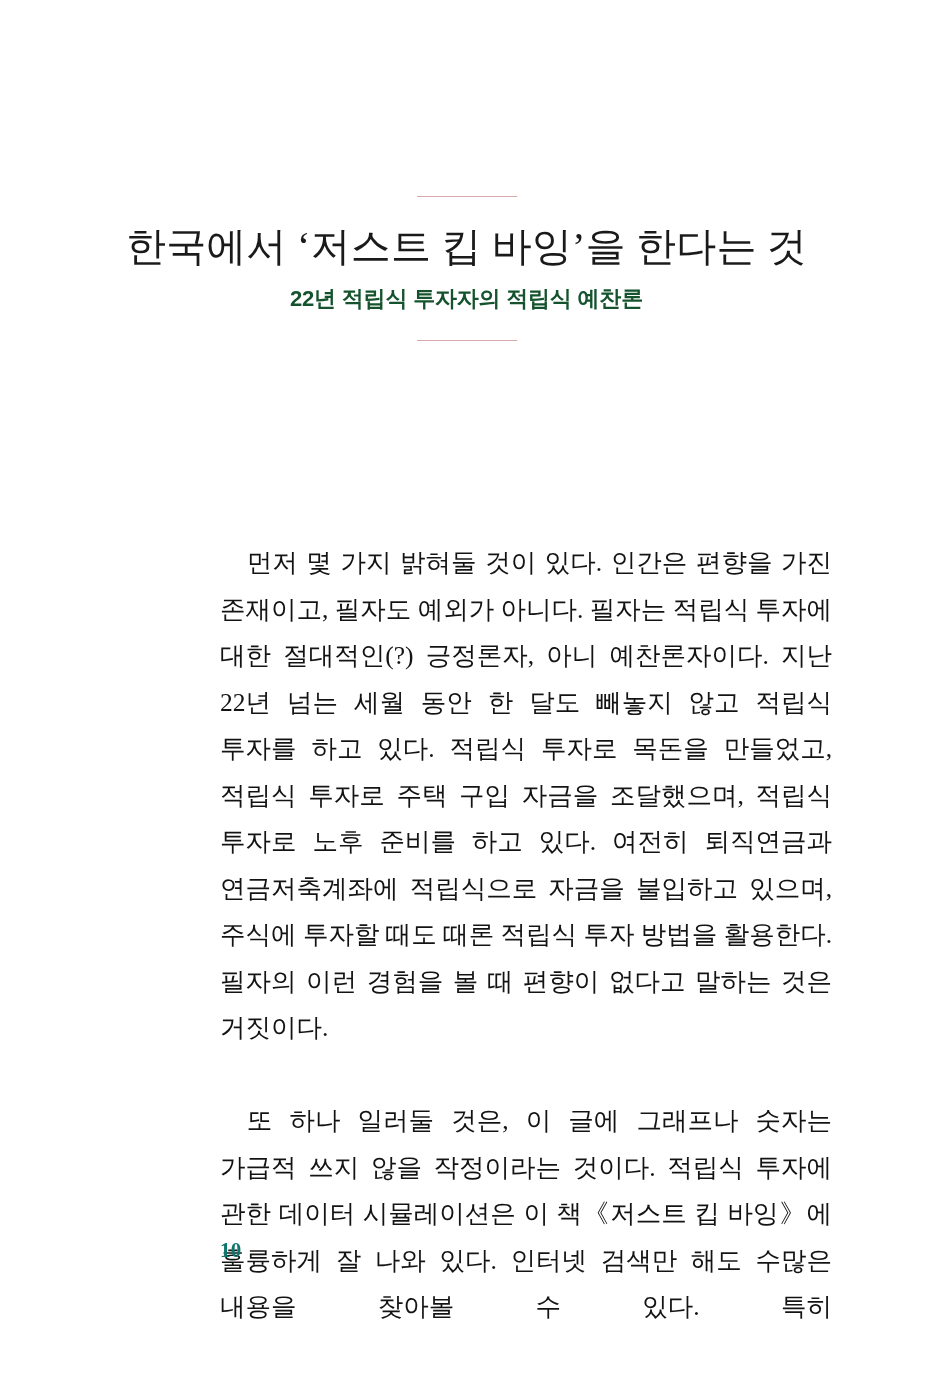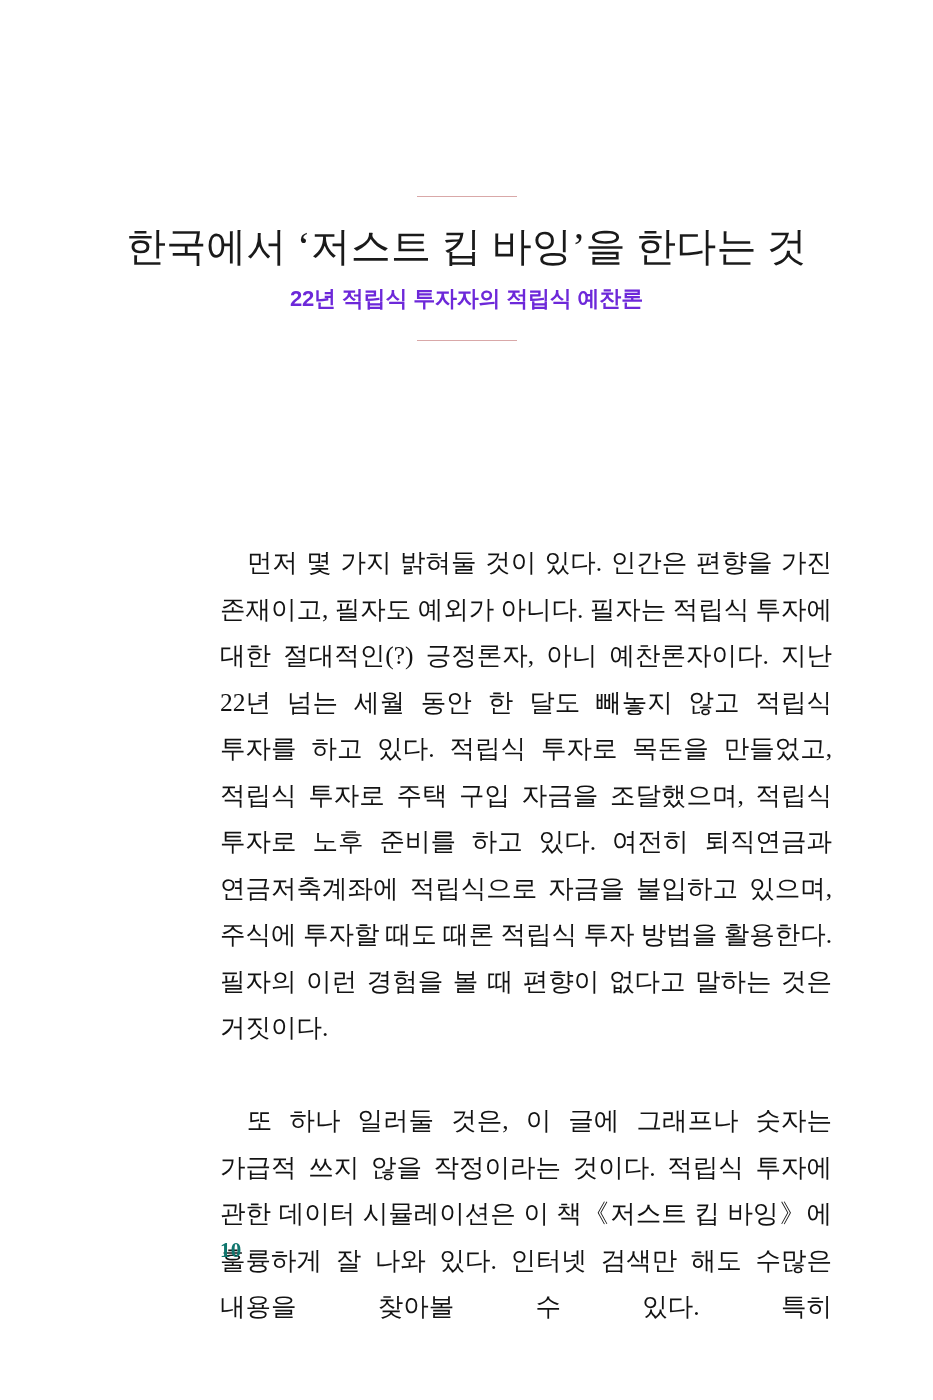--- a/index.html
+++ b/index.html
@@ -53,21 +53,21 @@
     letter-spacing: 0.2px;
     margin: 0 0 14px 0;
     white-space: nowrap;
   }
 
   .chapter-subtitle {
     font-family: "Liberation Sans", "DejaVu Sans", sans-serif;
     font-size: 22px;
     font-weight: 700;
     line-height: 1.2;
-    color: #6d28d9;
+    color: #14532d;
     letter-spacing: -0.2px;
     margin: 0;
     white-space: nowrap;
     text-align: center;
   }
 
   
   .body-text {
     position: absolute;
     left: 140px;

